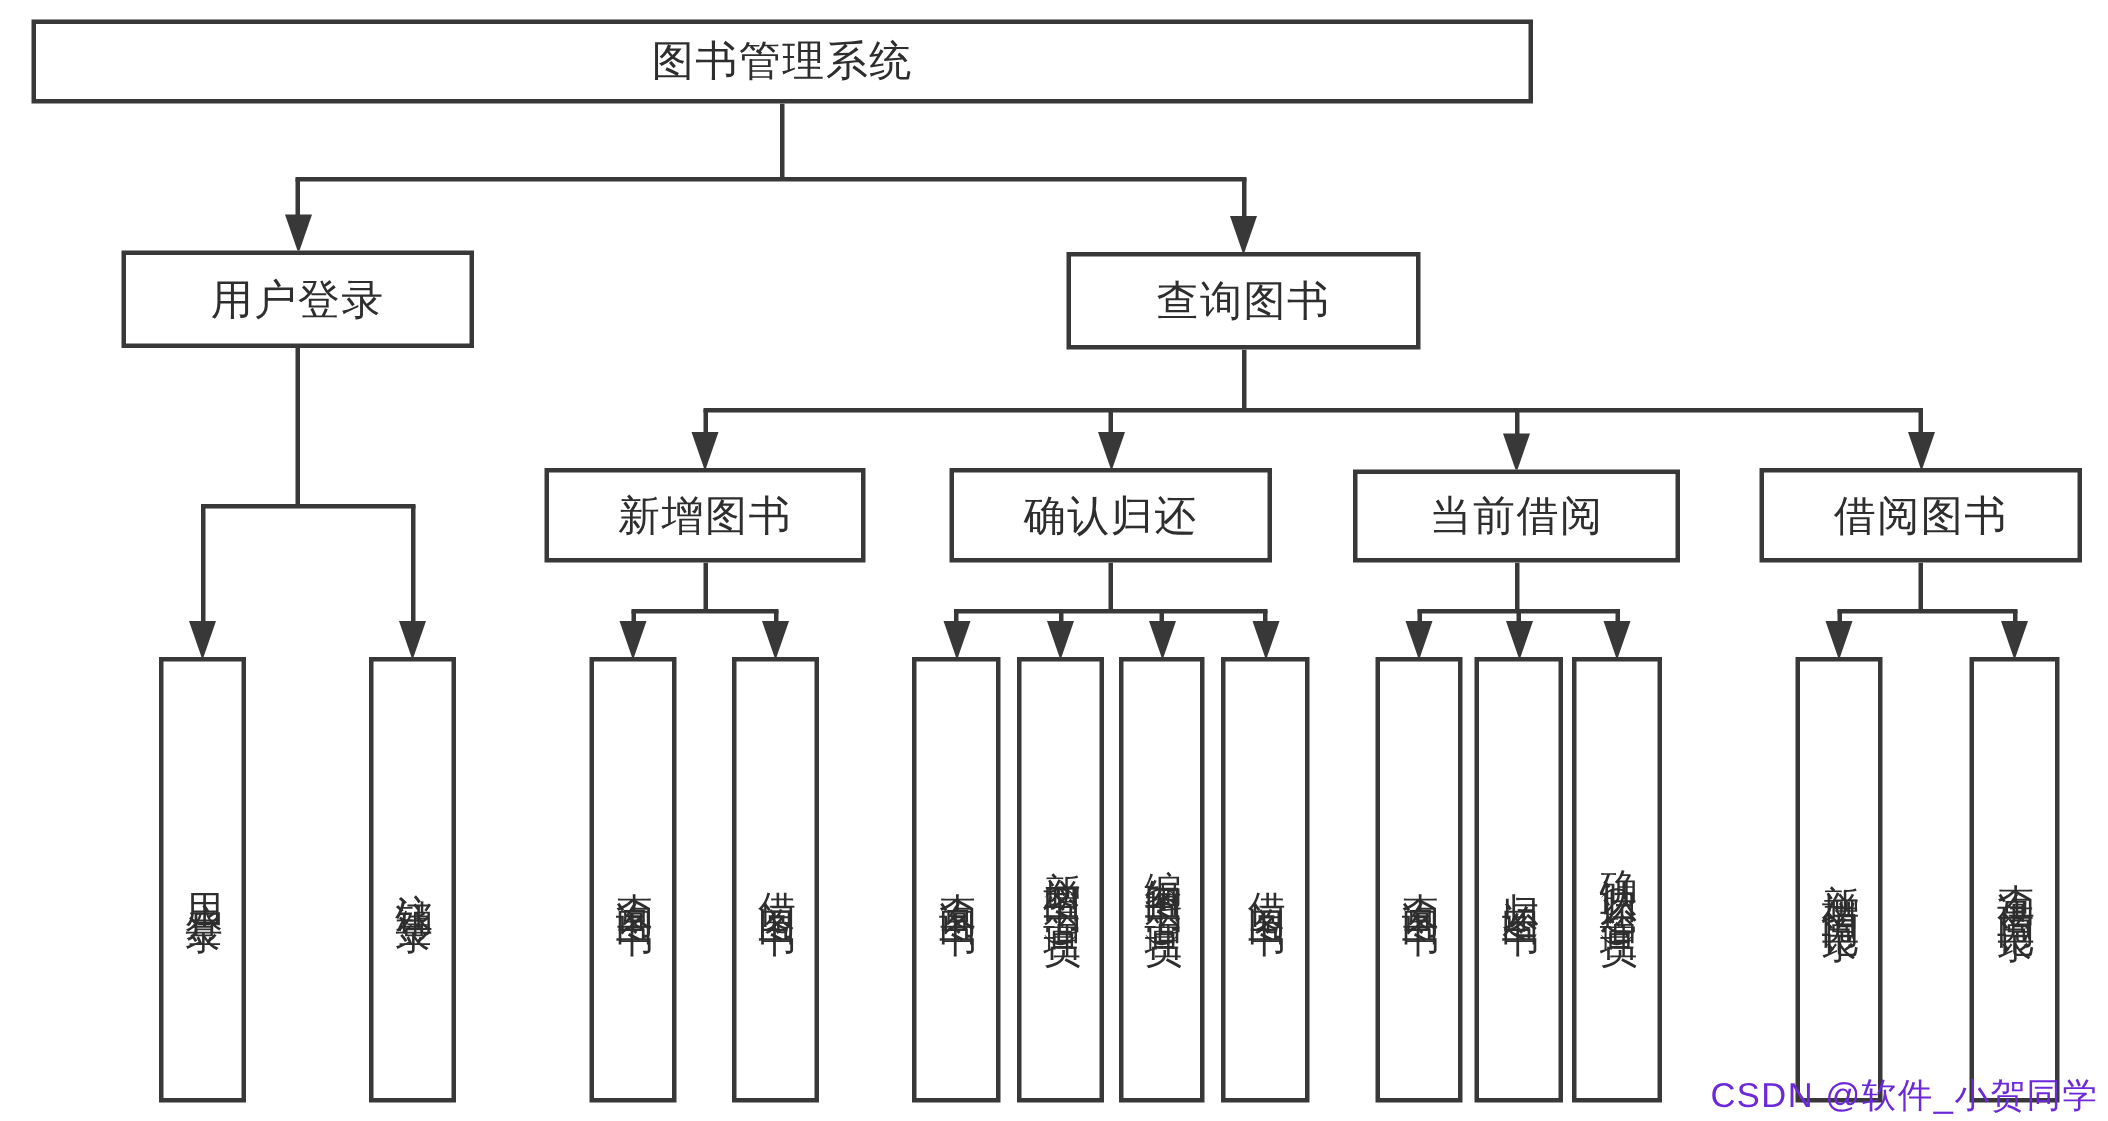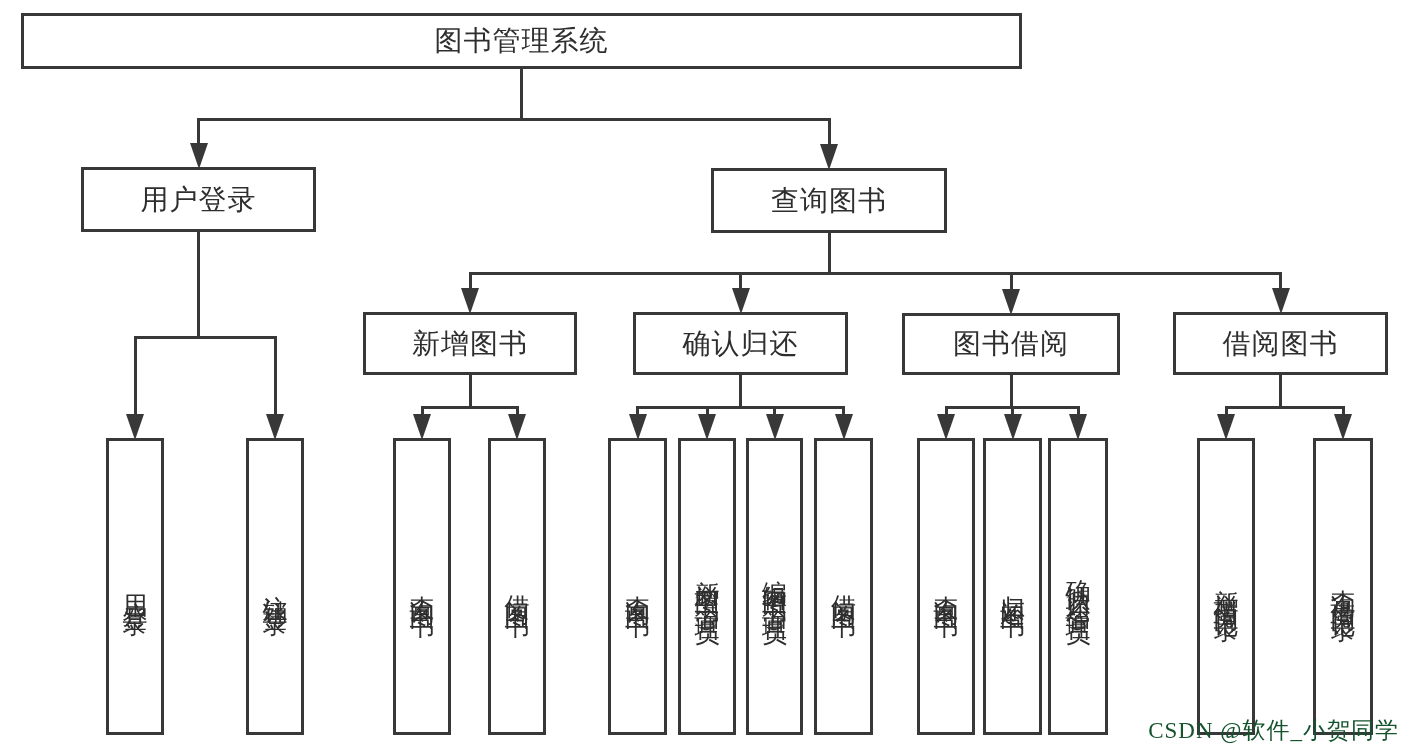--- a/index.html
+++ b/index.html
@@ -150,35 +150,35 @@
       <div class="box vertical" style="left: 678px; top: 438px; width: 58px; height: 297px; border-color: rgb(56, 56, 56);">
         <span style="color: rgb(46, 46, 46);">新增图书（管理员）</span>
       </div>
       <div class="box vertical" style="left: 746px; top: 438px; width: 57px; height: 297px; border-color: rgb(56, 56, 56);">
         <span style="color: rgb(46, 46, 46);">编辑图书（管理员）</span>
       </div>
       <div class="box vertical" style="left: 814px; top: 438px; width: 59px; height: 297px; border-color: rgb(56, 56, 56);">
         <span style="color: rgb(46, 46, 46);">借阅图书</span>
       </div>
       <div class="box horizontal" style="left: 902px; top: 313px; width: 218px; height: 62px; border-color: rgb(56, 56, 56);">
-        <span style="color: rgb(46, 46, 46);">图书借阅</span>
+        <span style="color: rgb(46, 46, 46);">当前借阅</span>
       </div>
       <div class="box vertical" style="left: 917px; top: 438px; width: 58px; height: 297px; border-color: rgb(56, 56, 56);">
         <span style="color: rgb(46, 46, 46);">查询图书</span>
       </div>
       <div class="box vertical" style="left: 983px; top: 438px; width: 59px; height: 297px; border-color: rgb(56, 56, 56);">
         <span style="color: rgb(46, 46, 46);">归还图书</span>
       </div>
       <div class="box vertical" style="left: 1048px; top: 438px; width: 60px; height: 297px; border-color: rgb(56, 56, 56);">
         <span style="color: rgb(46, 46, 46);">确认归还（管理员）</span>
       </div>
       <div class="box horizontal" style="left: 1173px; top: 312px; width: 215px; height: 63px; border-color: rgb(56, 56, 56);">
         <span style="color: rgb(46, 46, 46);">借阅图书</span>
       </div>
       <div class="box vertical" style="left: 1197px; top: 438px; width: 58px; height: 297px; border-color: rgb(56, 56, 56);">
         <span style="color: rgb(46, 46, 46);">新增借阅记录</span>
       </div>
       <div class="box vertical" style="left: 1313px; top: 438px; width: 60px; height: 297px; border-color: rgb(56, 56, 56);">
         <span style="color: rgb(46, 46, 46);">查询借阅记录</span>
       </div>
     </div>
-  <div class="watermark" style="color: #14532d; font-family: Liberation Serif, serif;">CSDN @软件_小贺同学</div>
+  <div class="watermark" style="color: #6d28d9;">CSDN @软件_小贺同学</div>
 </div>
 
 </body></html>

